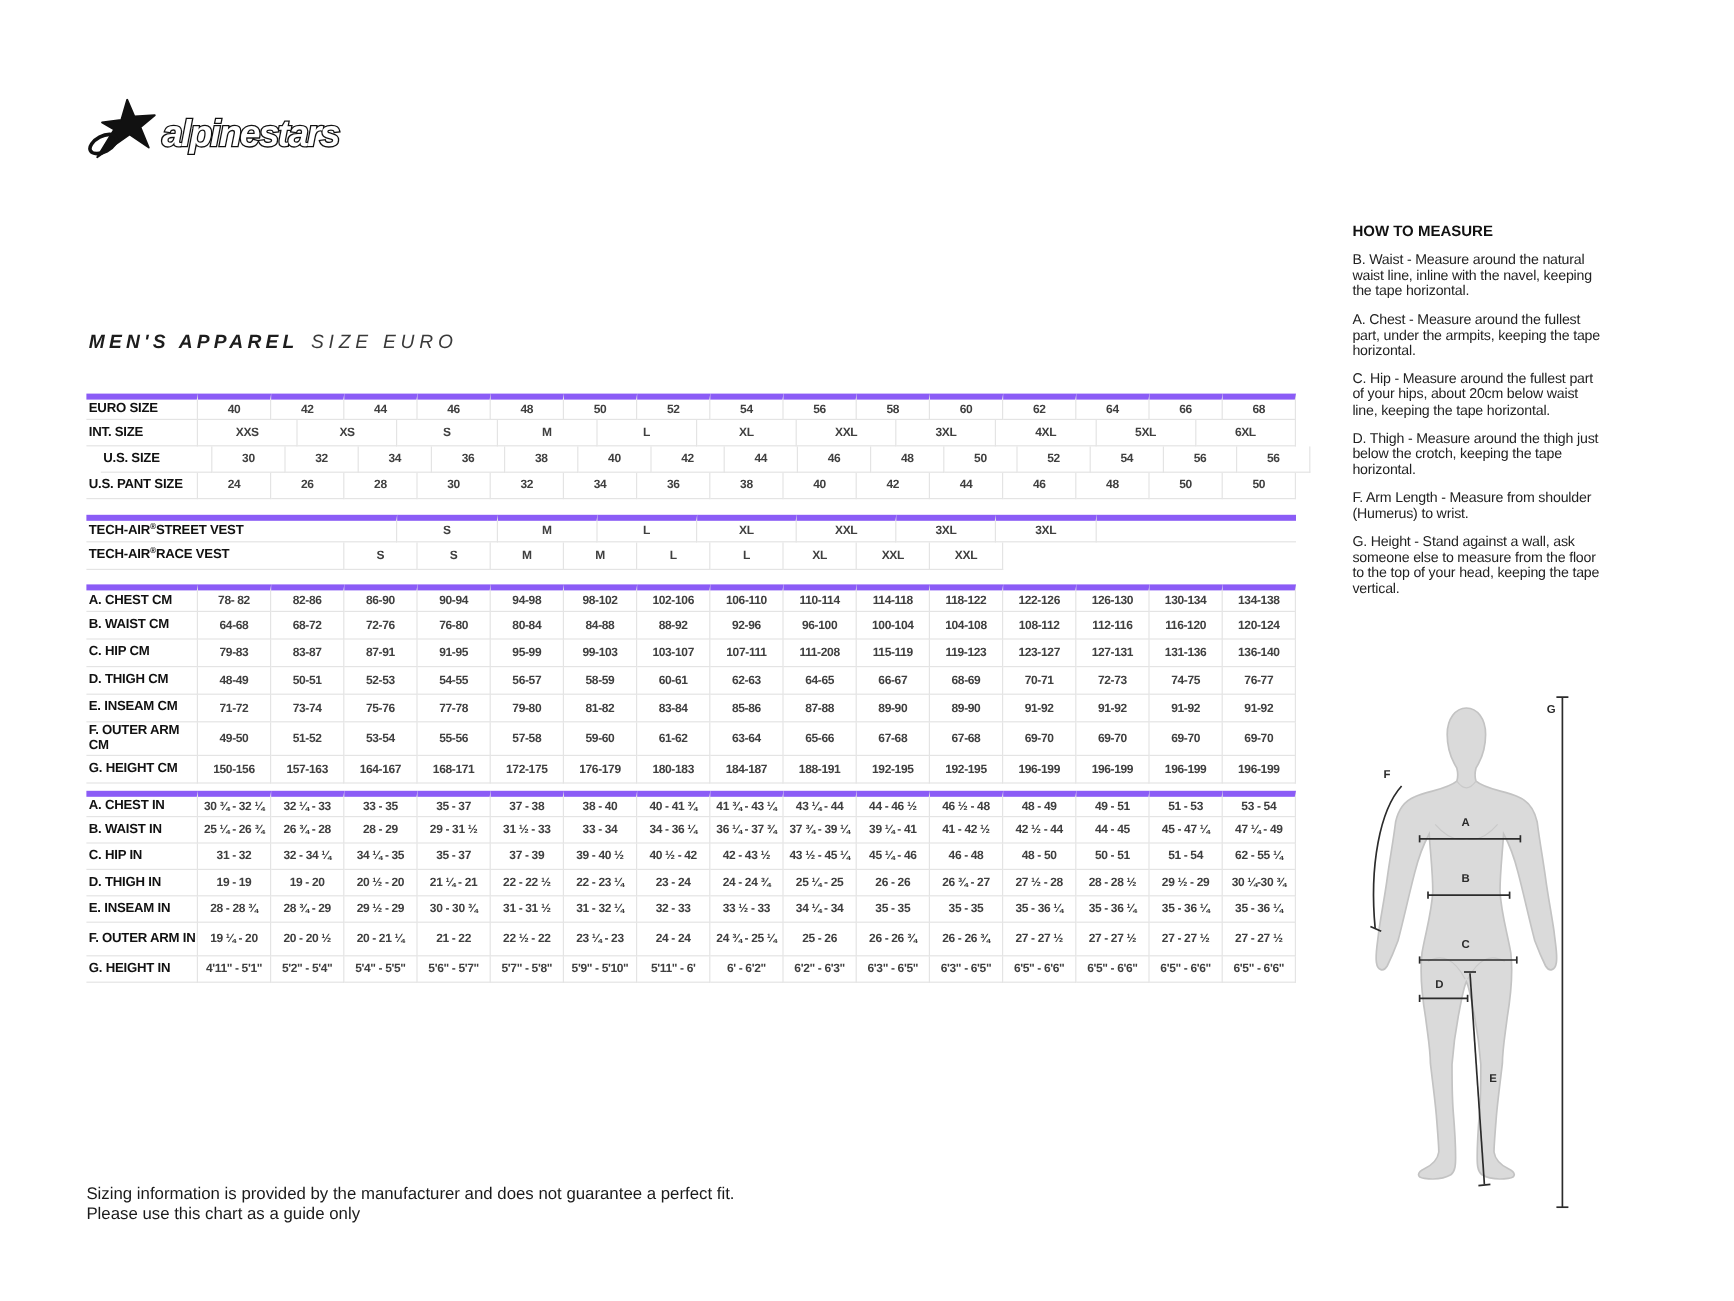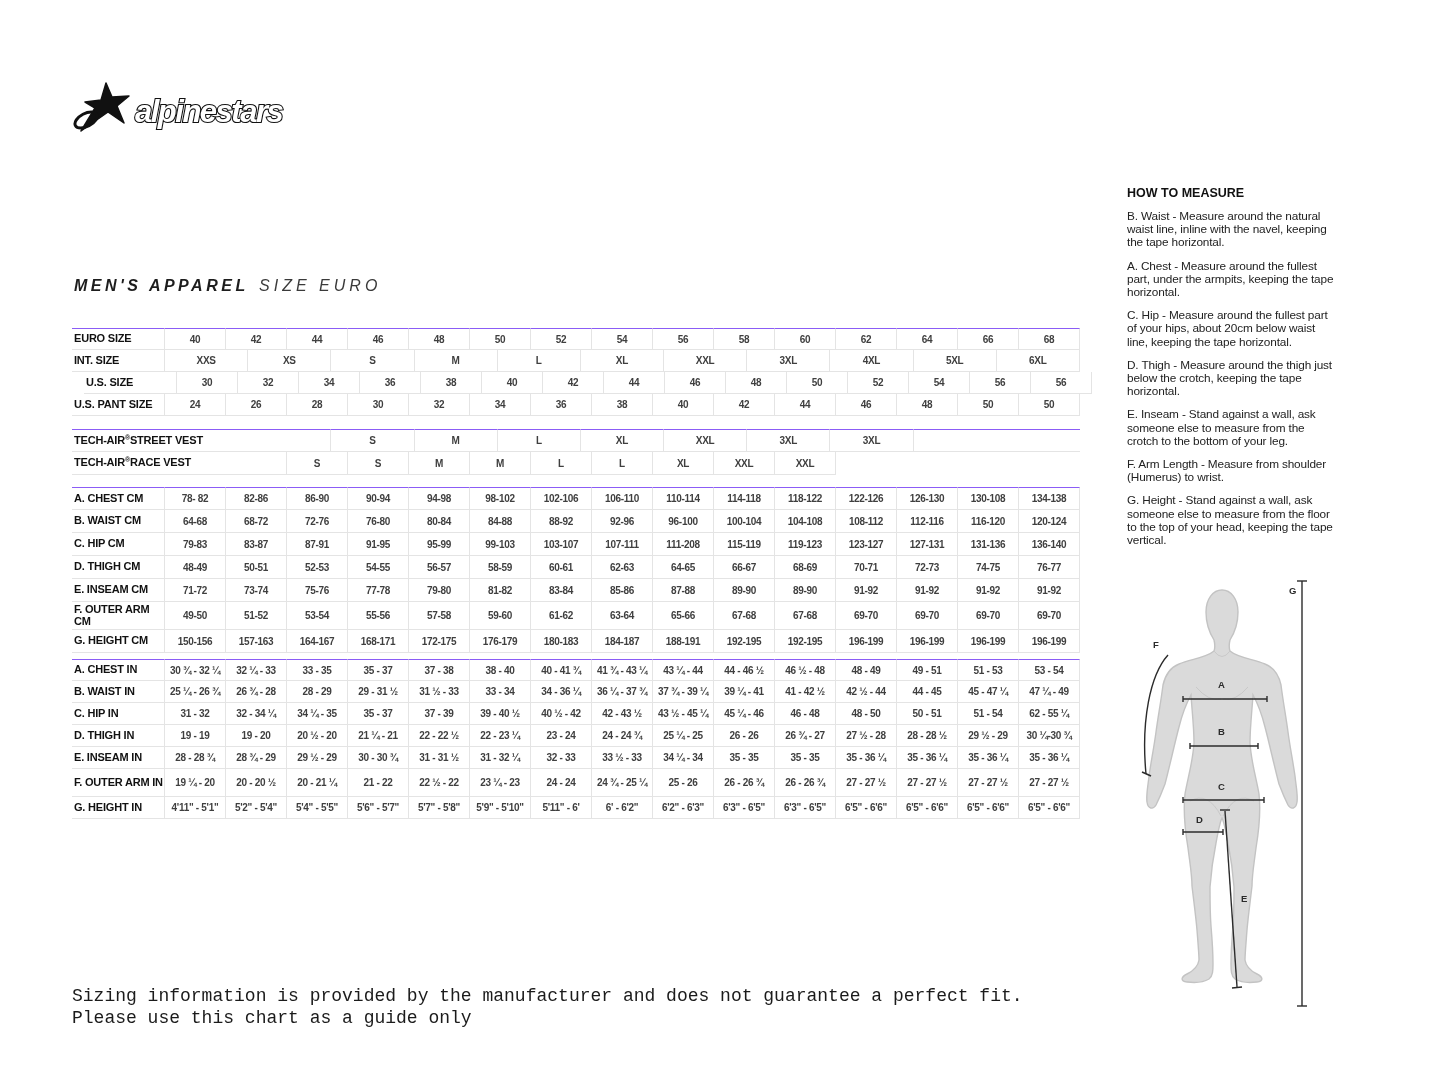--- a/index.html
+++ b/index.html
@@ -18,36 +18,36 @@
   .block-vests{margin-bottom:12px;}
   .block-cm{margin-bottom:6px;}
   .trow{display:flex;align-items:stretch;}
   .block-sizes .trow{height:22px;}
   .block-vests .trow{height:23px;}
   .block-cm .trow{height:23px;}
   .block-in .trow{height:22px;}
   .trow.tall{height:28px;}
   .tcell{box-sizing:border-box;display:flex;align-items:center;flex:0 0 auto;
          border-right:1px solid #e4e4e4;border-bottom:1px solid #e4e4e4;}
-  .tcell.top{border-top:1px solid #8b5cf6;}
+  .tcell.top{border-top:5px solid #8b5cf6;}
   .tcell.lab{justify-content:flex-start;padding-left:2px;font-weight:bold;font-size:11px;
              letter-spacing:-0.2px;color:#111;line-height:1.05;text-transform:uppercase;}
   .tcell.lab sup{font-size:7px;position:relative;top:-3px;}
   .tcell.val{justify-content:center;font-weight:bold;font-size:10px;letter-spacing:-0.3px;
              color:#3f3f3f;white-space:nowrap;}
   .tcell.trail{border-right:none;border-bottom:none;}
   .tcell.trail.tb{border-bottom:1px solid #e4e4e4;}
   
   #measure-panel{position:absolute;left:1127px;top:186px;width:207px;}
   #measure-heading{font-weight:bold;font-size:12.5px;color:#111;}
   .measure-item{margin-top:10px;font-size:11.8px;line-height:1.12;letter-spacing:-0.15px;color:#222;}
   
   #figure-wrap{position:absolute;left:1130px;top:568px;width:315px;height:472px;}
   
-  #footnote{position:absolute;left:72px;top:986px;font-size:18px;line-height:1.22;color:#1b1b1b;font-family:Liberation Mono, monospace;}
+  #footnote{position:absolute;left:72px;top:986px;font-size:14px;line-height:1.22;color:#1b1b1b;}
 </style>
 </head>
 <body>
 
 <div id="page">
 
   <svg id="logo" width="252" height="54" viewBox="0 0 252 54">
     <g>
       <path d="M33,1 L39,15 L56,14 L44,24 L51,41 L35,30 L8,49 L22,26 L12,20 L28,18 Z" fill="#111" stroke="#111" stroke-width="1.5" stroke-linejoin="round"></path>
       <ellipse cx="13" cy="38" rx="12" ry="6.5" transform="rotate(-28 13 38)" fill="none" stroke="#111" stroke-width="3"></ellipse>
@@ -166,21 +166,21 @@
           <div class="tcell val top" style="width: 61px;">90-94</div>
           <div class="tcell val top" style="width: 61px;">94-98</div>
           <div class="tcell val top" style="width: 61px;">98-102</div>
           <div class="tcell val top" style="width: 61px;">102-106</div>
           <div class="tcell val top" style="width: 61px;">106-110</div>
           <div class="tcell val top" style="width: 61px;">110-114</div>
           <div class="tcell val top" style="width: 61px;">114-118</div>
           <div class="tcell val top" style="width: 61px;">118-122</div>
           <div class="tcell val top" style="width: 61px;">122-126</div>
           <div class="tcell val top" style="width: 61px;">126-130</div>
-          <div class="tcell val top" style="width: 61px;">130-108</div>
+          <div class="tcell val top" style="width: 61px;">130-134</div>
           <div class="tcell val top" style="width: 61px;">134-138</div>
         </div>
         <div class="trow">
           <div class="tcell lab" style="width: 93px;">B. WAIST CM</div>
           <div class="tcell val" style="width: 61px;">64-68</div>
           <div class="tcell val" style="width: 61px;">68-72</div>
           <div class="tcell val" style="width: 61px;">72-76</div>
           <div class="tcell val" style="width: 61px;">76-80</div>
           <div class="tcell val" style="width: 61px;">80-84</div>
           <div class="tcell val" style="width: 61px;">84-88</div>
@@ -415,21 +415,20 @@
       </div>
     </div>
 
   <div id="measure-panel">
     <div id="measure-heading">HOW TO MEASURE</div>
     <div id="measure-items">
         <div class="measure-item">B. Waist - Measure around the natural waist line, inline with the navel, keeping the tape horizontal.</div>
         <div class="measure-item">A. Chest - Measure around the fullest part, under the armpits, keeping the tape horizontal.</div>
         <div class="measure-item">C. Hip - Measure around the fullest part of your hips, about 20cm below waist line, keeping the tape horizontal.</div>
         <div class="measure-item">D. Thigh - Measure around the thigh just below the crotch, keeping the tape horizontal.</div>
-        <div class="measure-item">E. Inseam - Stand against a wall, ask someone else to measure from the crotch to the bottom of your leg.</div>
         <div class="measure-item">F. Arm Length - Measure from shoulder (Humerus) to wrist.</div>
         <div class="measure-item">G. Height - Stand against a wall, ask someone else to measure from the floor to the top of your head, keeping the tape vertical.</div>
       </div>
   </div>
 
   <div id="figure-wrap">
     <svg width="315" height="472" viewBox="0 0 315 470">
 
       <path d="M92,21 C83,21 76,30 76,43 C76,53 79,63 84,71 C85,75 85,79 84,82
            C76,89 60,90 49,95 C39,99 35,107 33,116 C31,132 28,148 26,163

